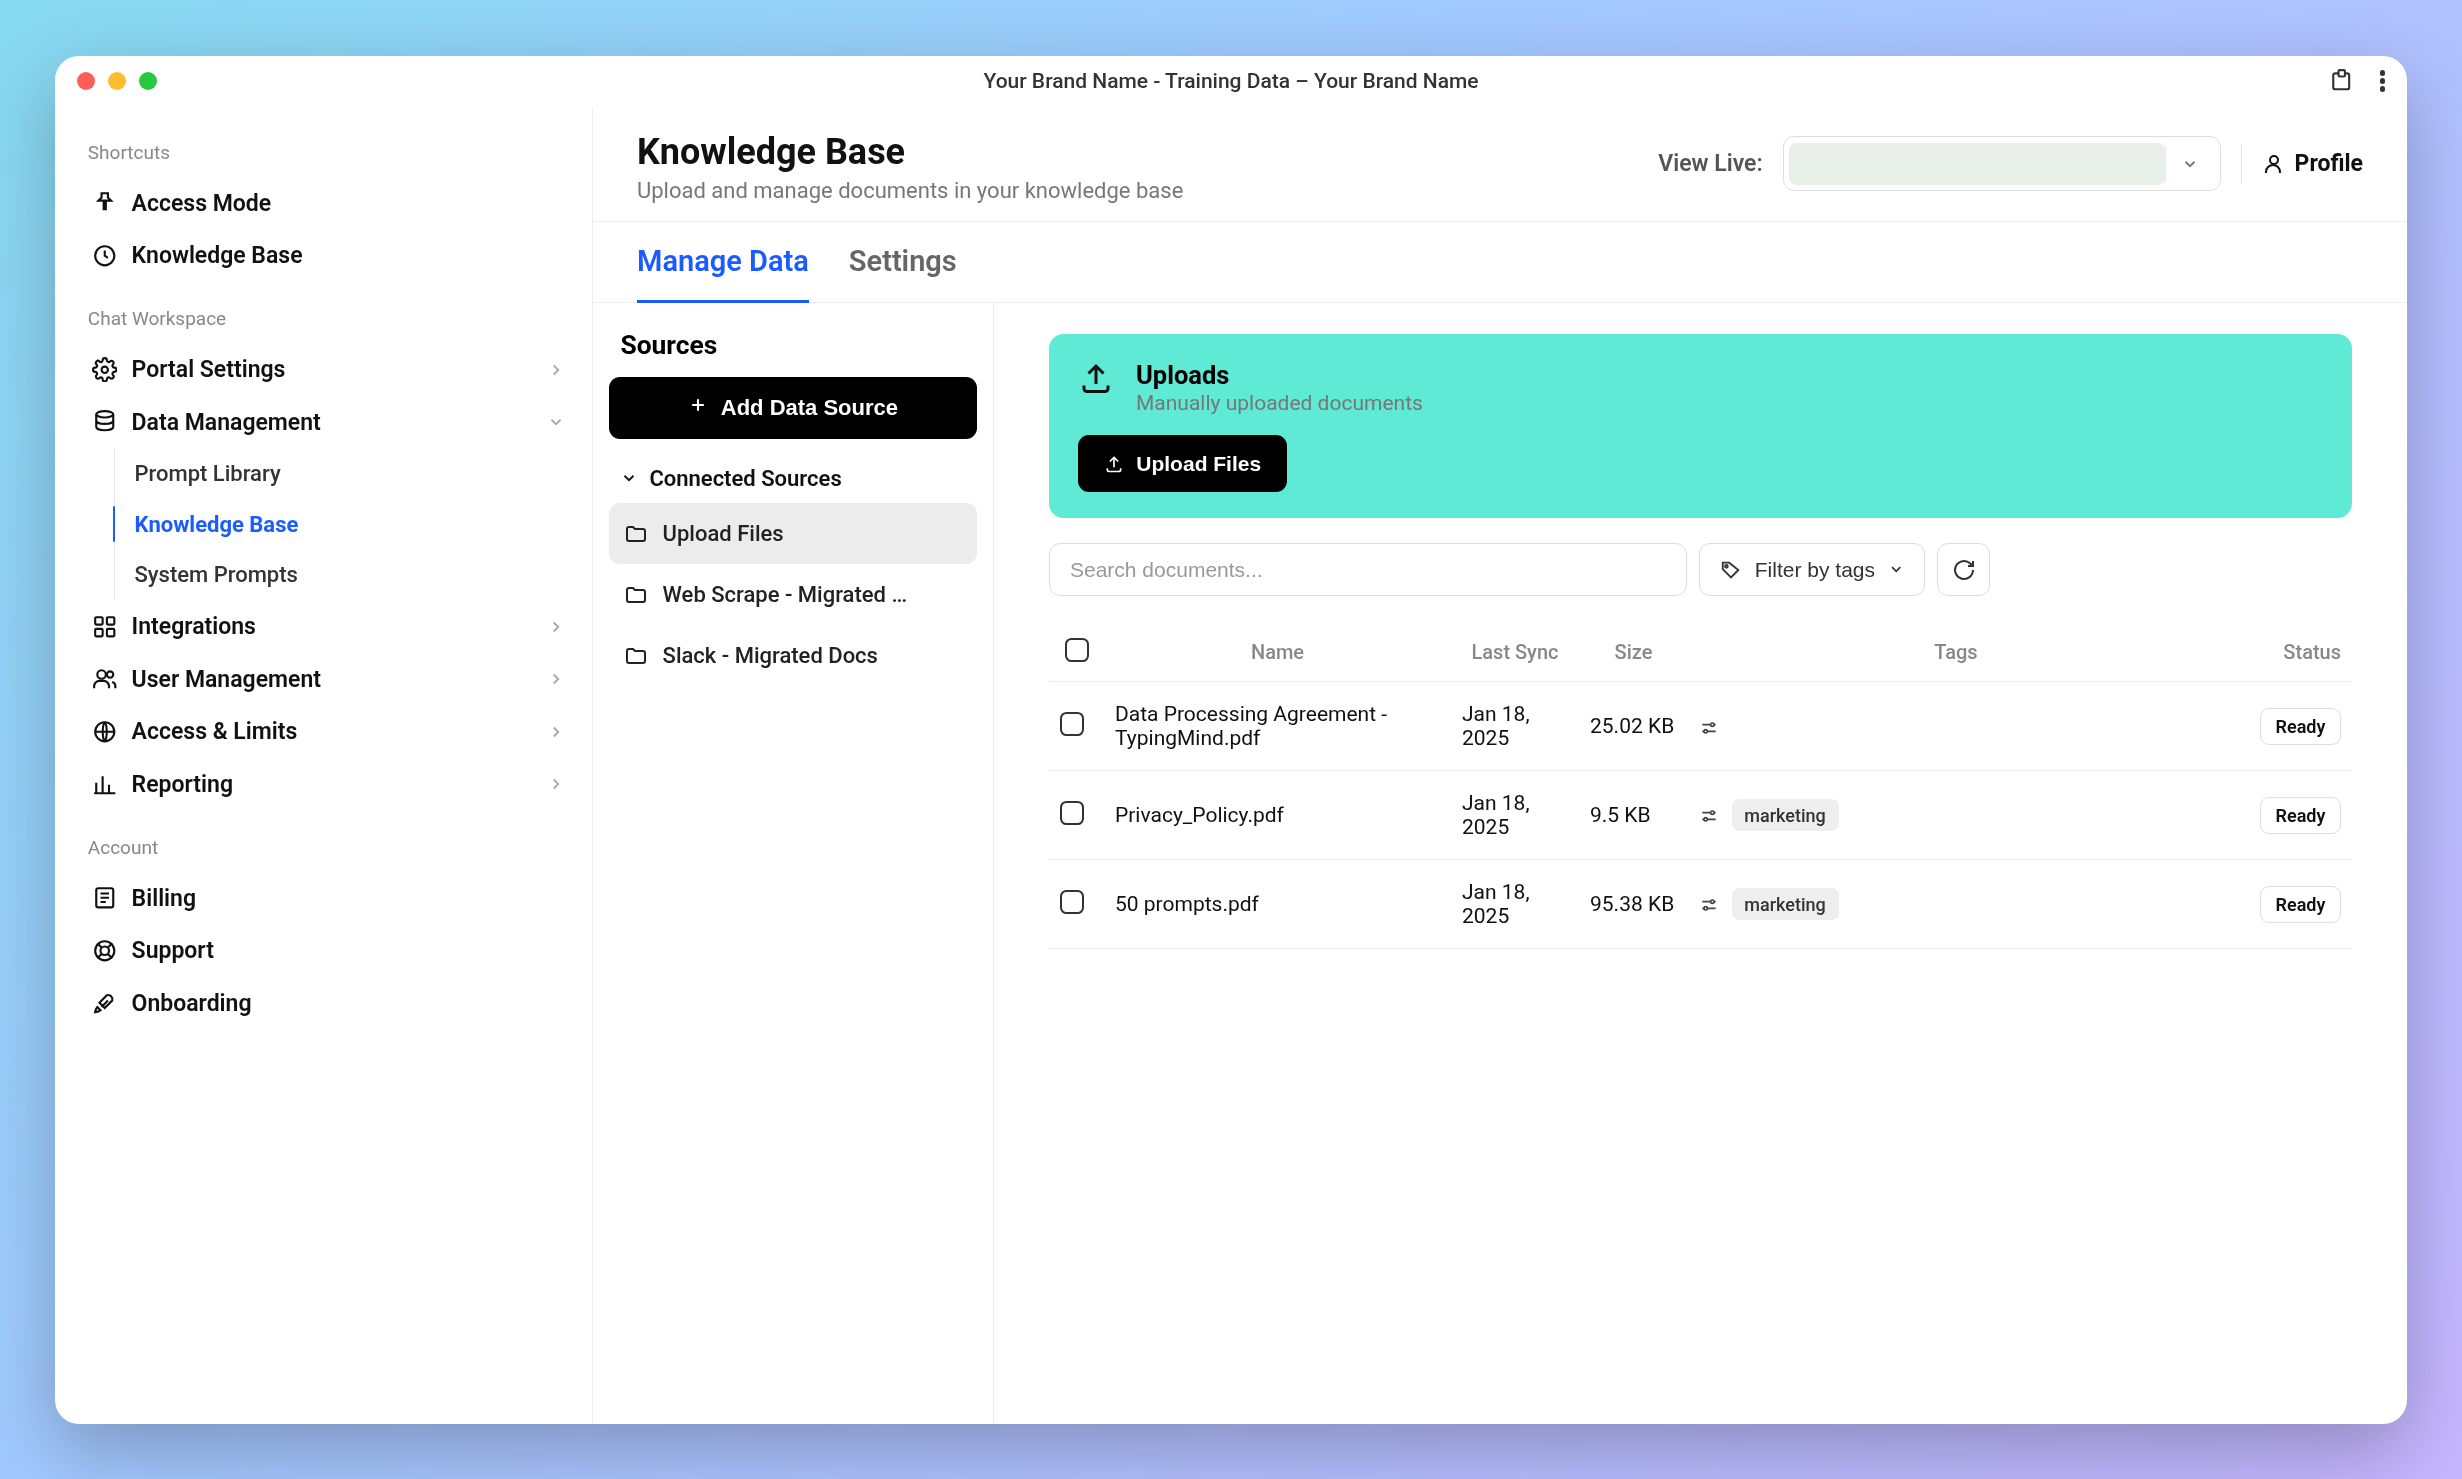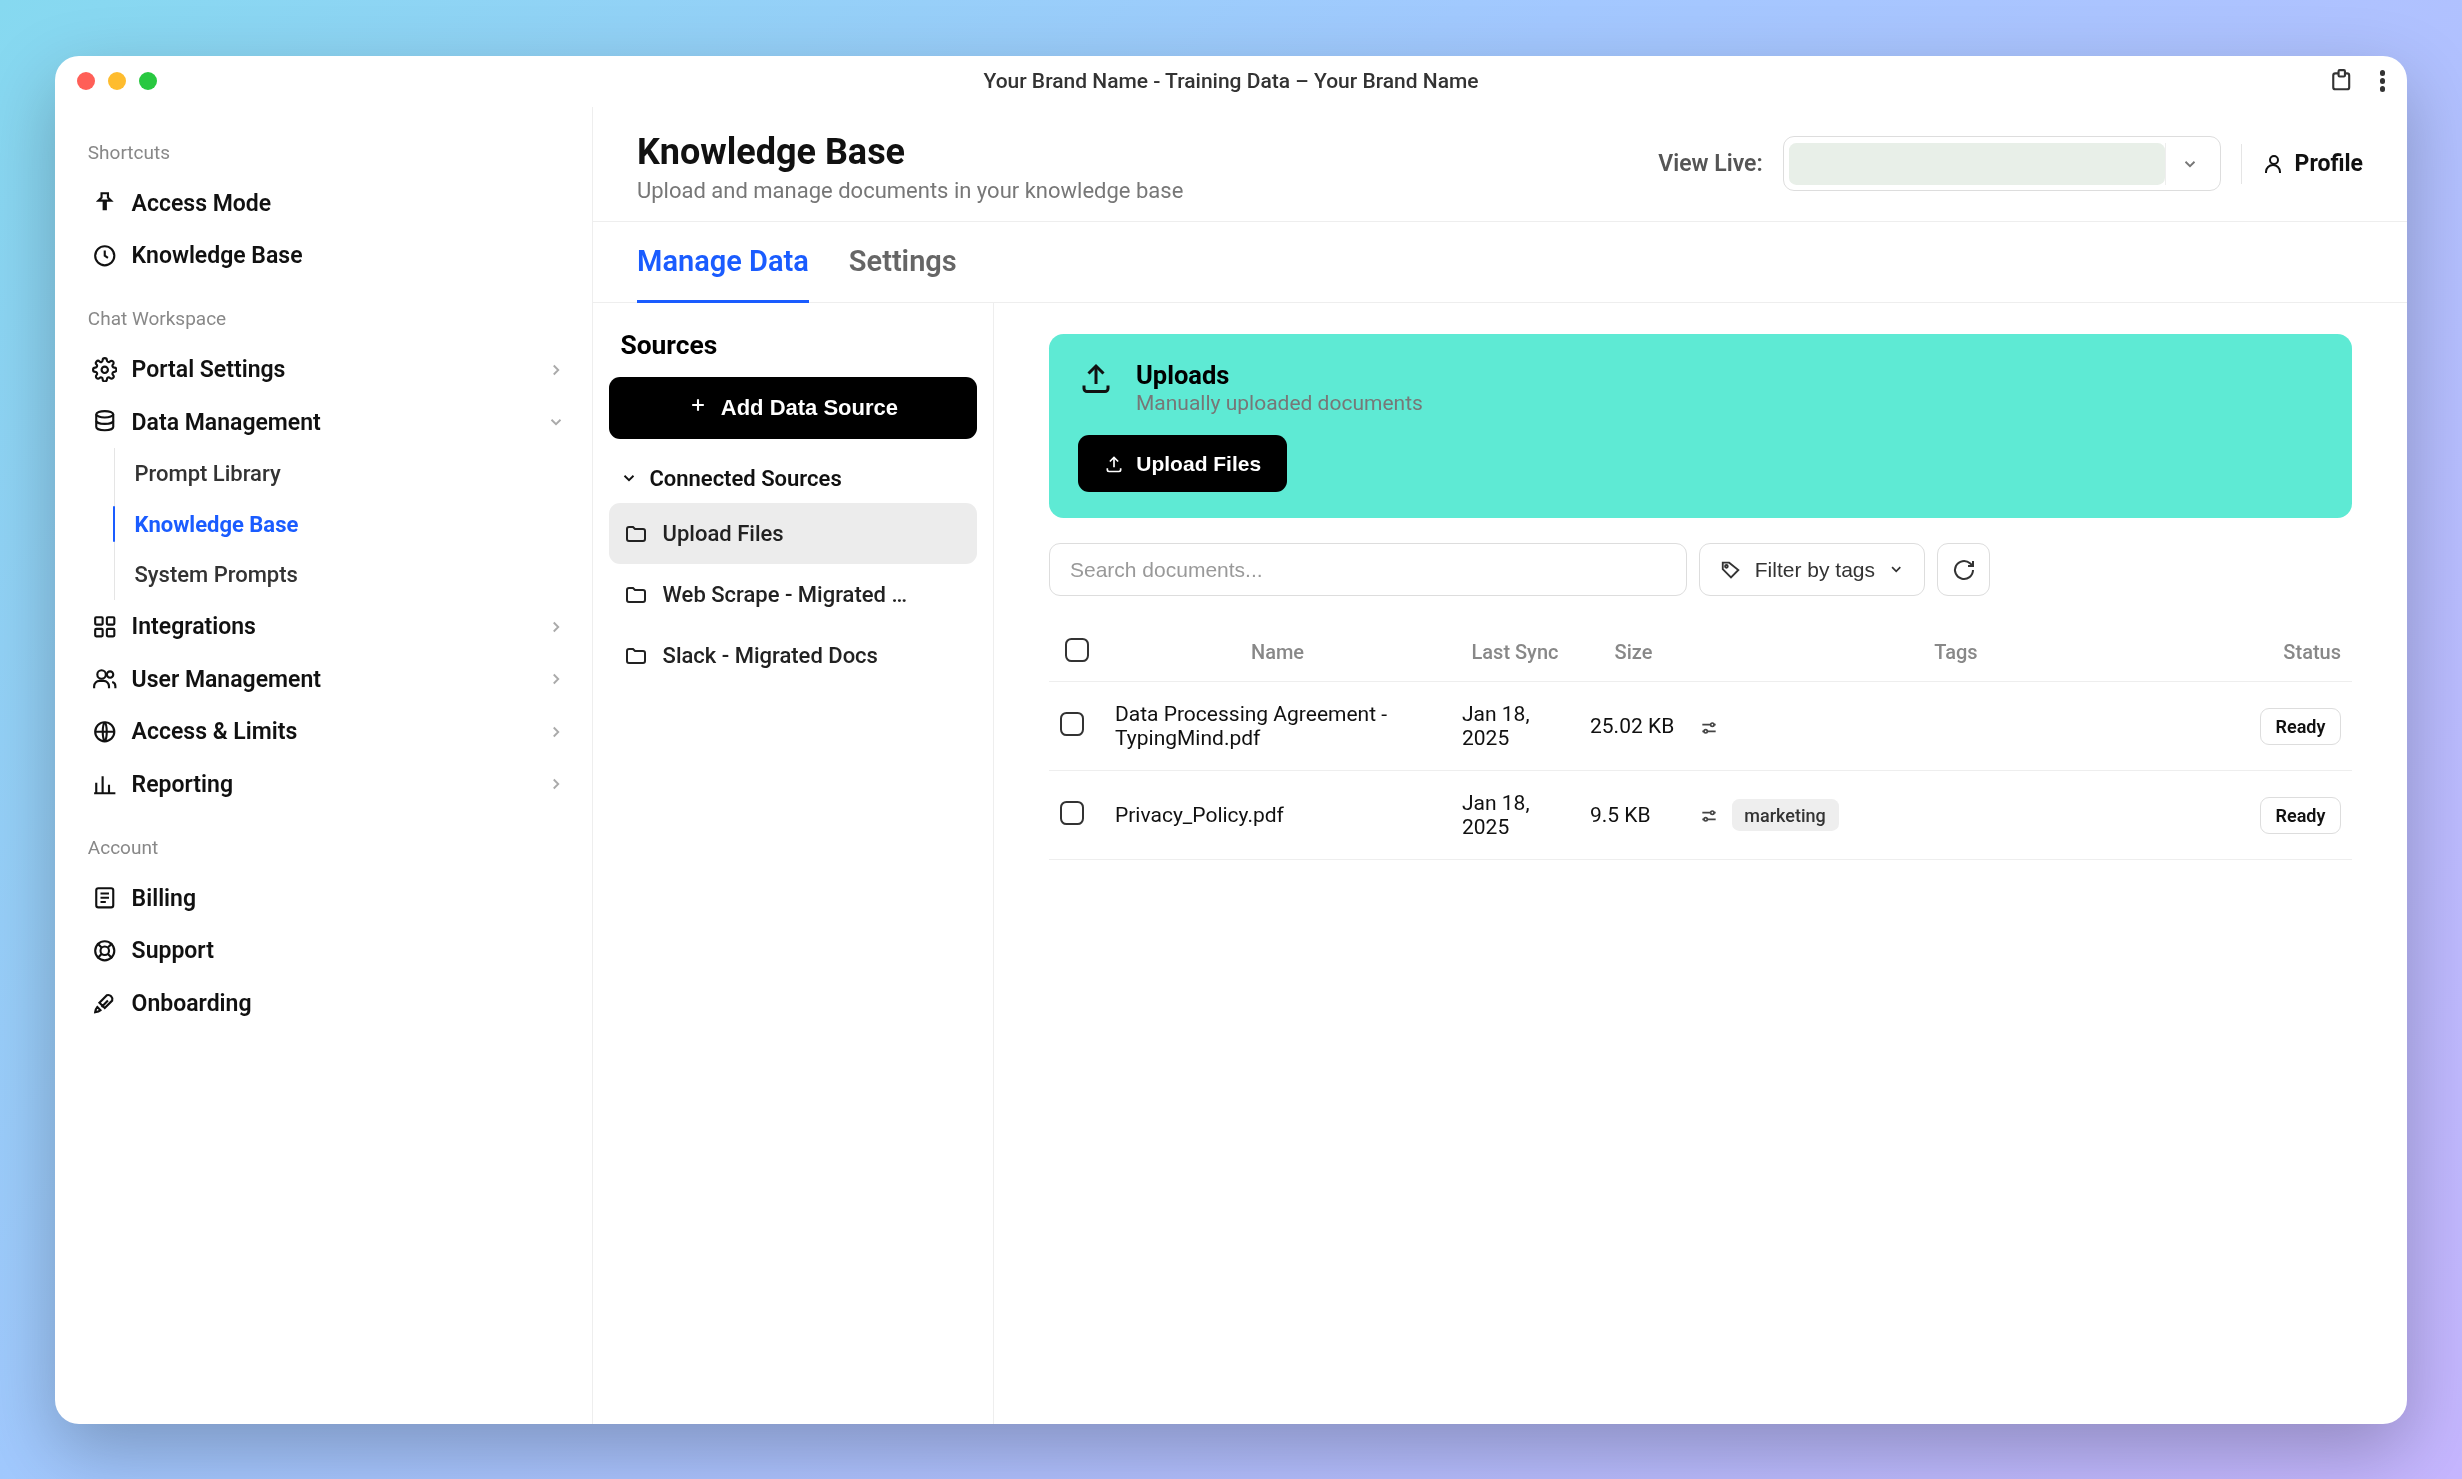--- a/index.html
+++ b/index.html
@@ -491,20 +491,35 @@
     <td class="col-tags">
       <svg class="tag-edit-icon" style="display:inline-block;vertical-align:middle" width="20" height="20" viewBox="0 0 24 24" fill="none" stroke="currentColor" stroke-width="2">
                       <path d="M4 8h10M18 8h2M4 16h2M10 16h10"></path>
                       <circle cx="16" cy="8" r="2"></circle>
                       <circle cx="8" cy="16" r="2"></circle>
                     </svg>
       <span class="tag-chip">marketing</span>
     </td>
     <td class="col-status" style="text-align:right"><span class="status-badge">Ready</span></td>
   </tr>
+                <tr>
+    <td class="col-check"><span class="checkbox"></span></td>
+    <td class="col-name">50 prompts.pdf</td>
+    <td class="col-sync">Jan 18, 2025</td>
+    <td class="col-size">95.38 KB</td>
+    <td class="col-tags">
+      <svg class="tag-edit-icon" style="display:inline-block;vertical-align:middle" width="20" height="20" viewBox="0 0 24 24" fill="none" stroke="currentColor" stroke-width="2">
+                      <path d="M4 8h10M18 8h2M4 16h2M10 16h10"></path>
+                      <circle cx="16" cy="8" r="2"></circle>
+                      <circle cx="8" cy="16" r="2"></circle>
+                    </svg>
+      <span class="tag-chip">marketing</span>
+    </td>
+    <td class="col-status" style="text-align:right"><span class="status-badge">Ready</span></td>
+  </tr>
               </tbody>
           </table>
         </div>
       </div>
     </div>
   </div>
 </div>
 
 
 </body></html>

